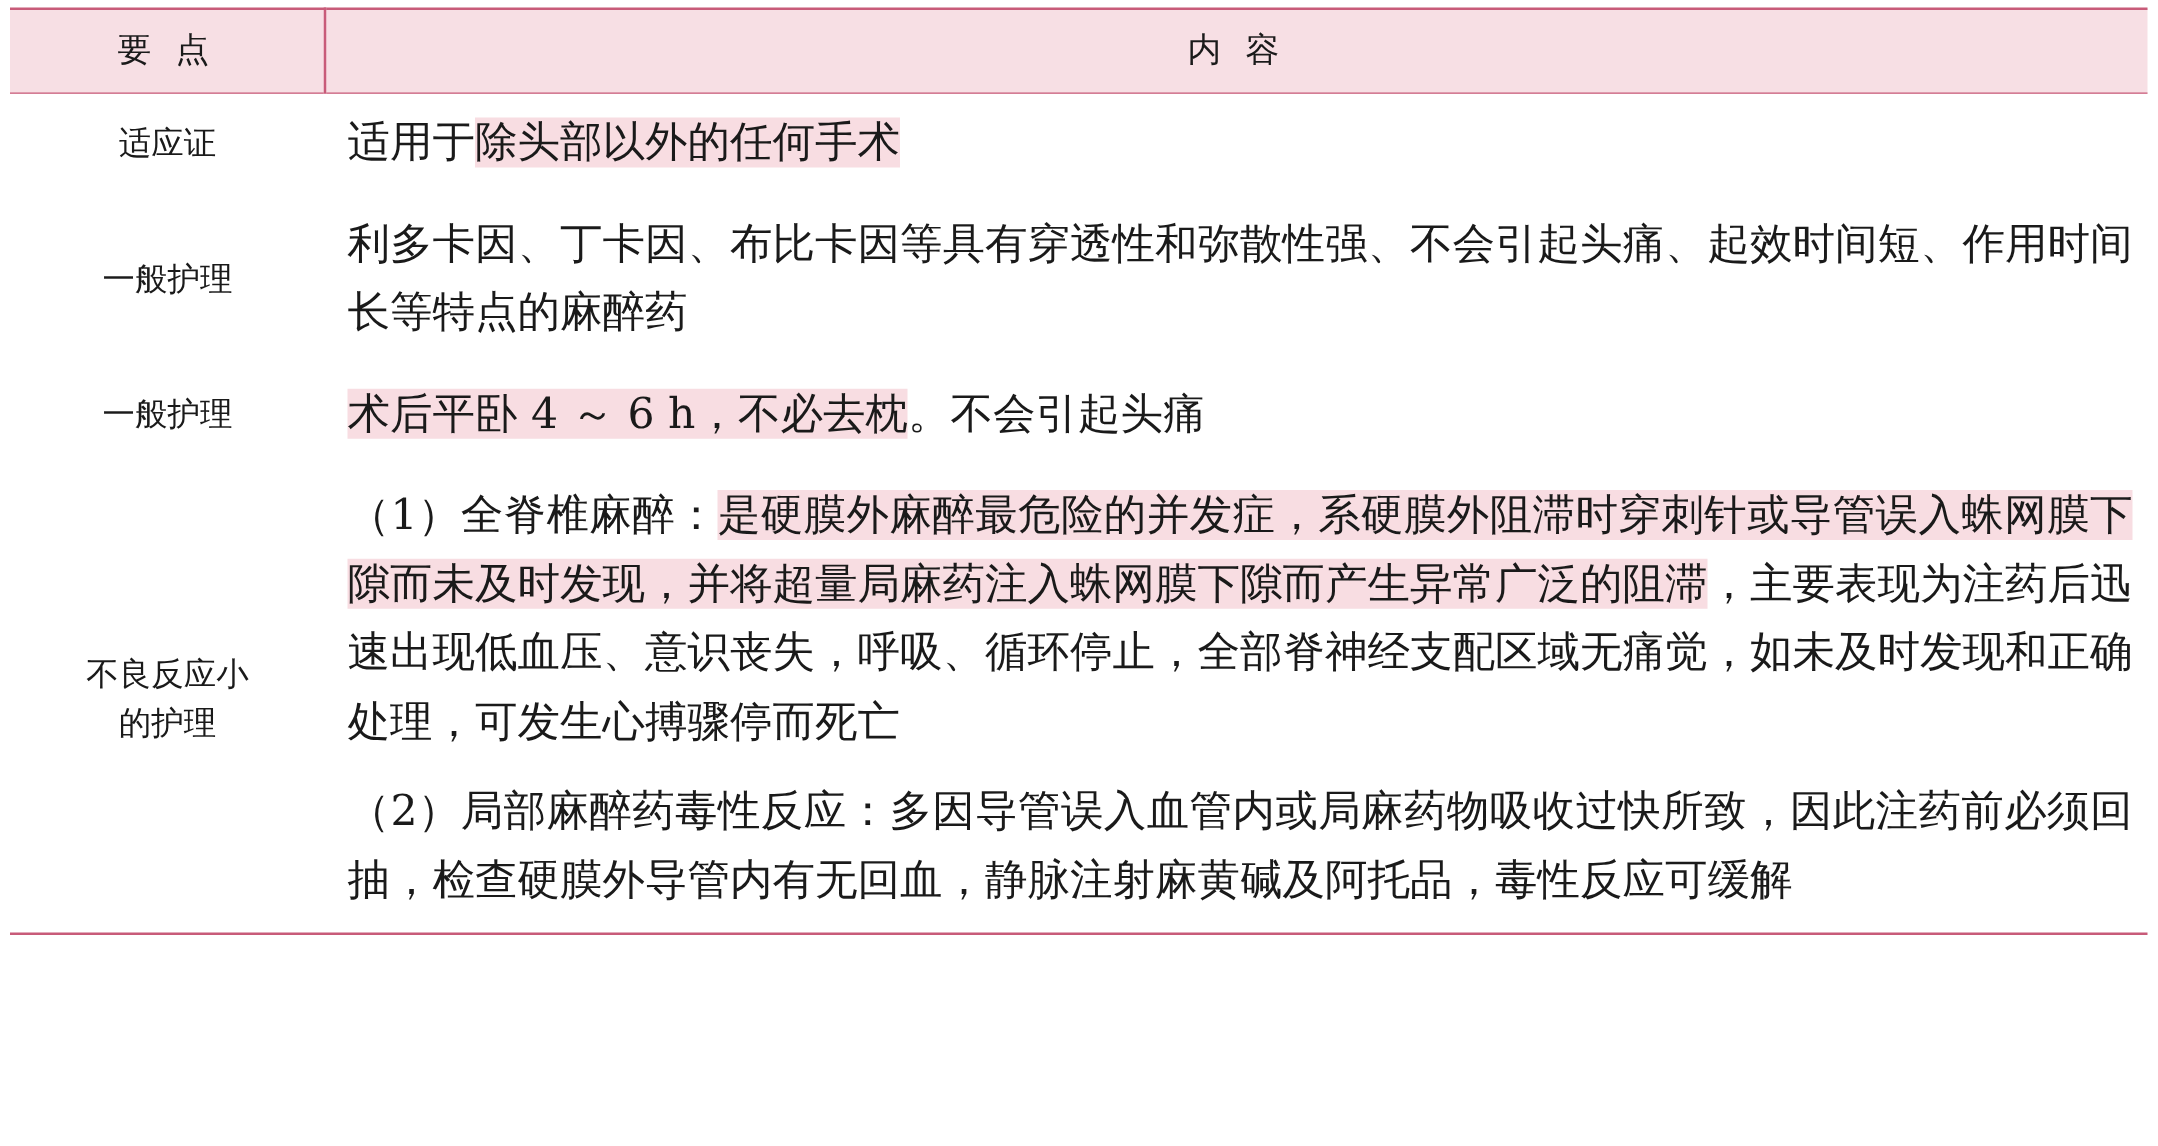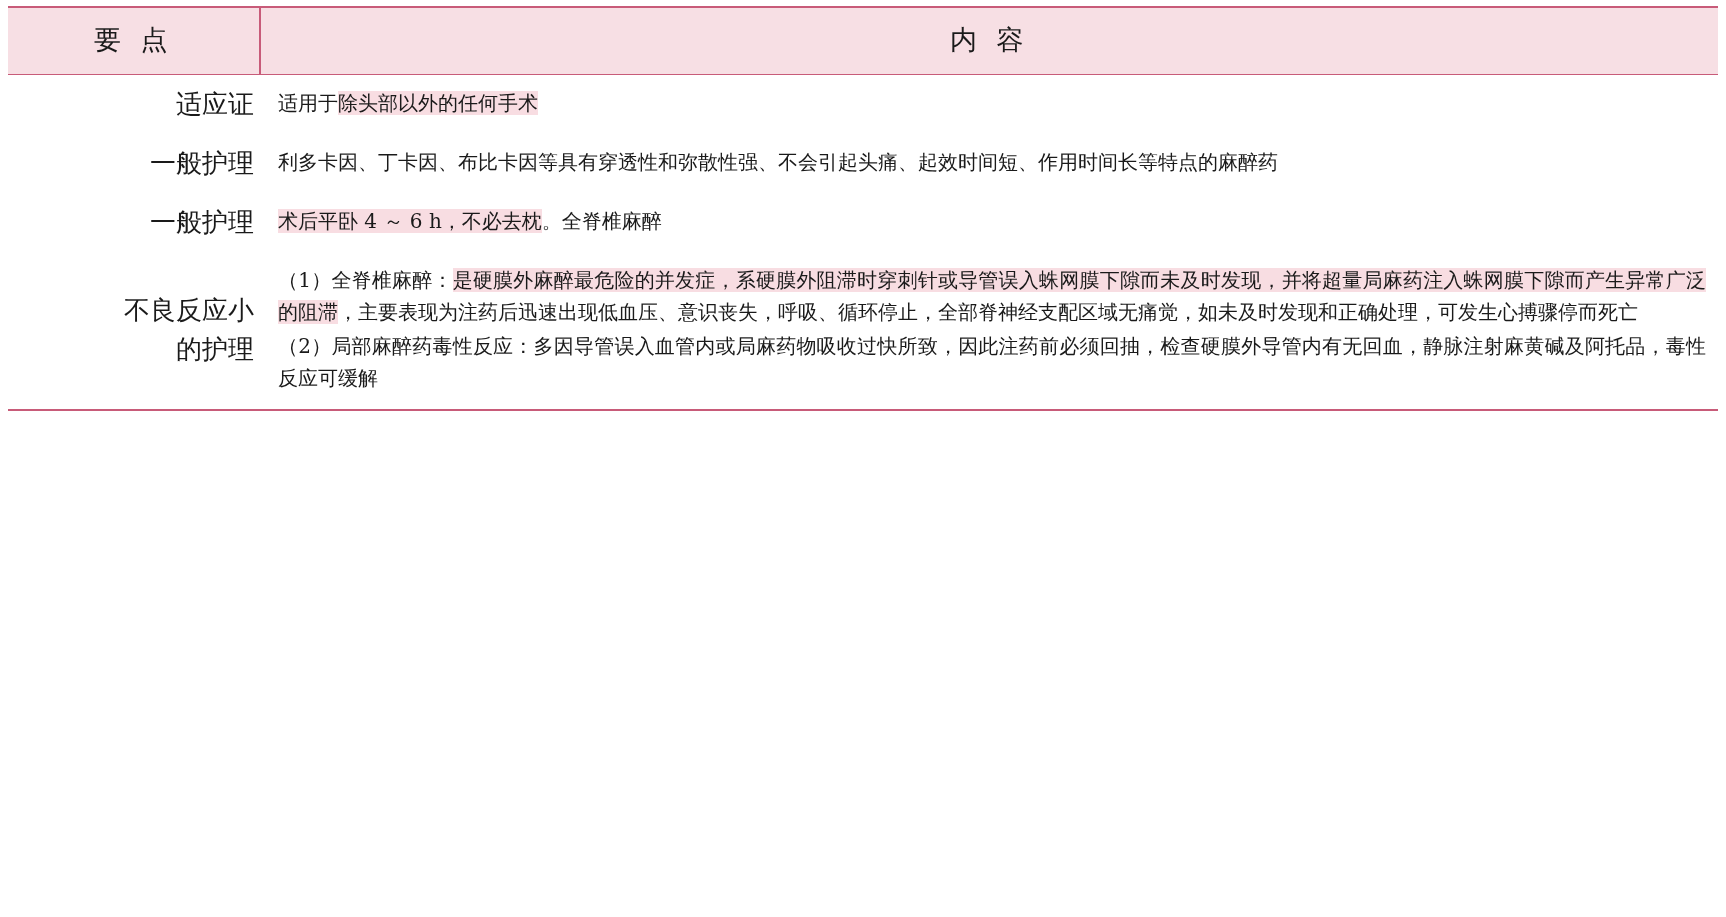--- a/index.html
+++ b/index.html
@@ -48,41 +48,41 @@
   }
   tbody tr td {
     border-bottom: 1.5px solid #d4869b;
   }
   tbody tr:last-child td {
     border-bottom: 2px solid #c85b79;
   }
   td.col-key {
     width: 252px;
     border-right: 2px solid #c85b79;
-    text-align: right;
+    text-align: center;
     font-size: 26px;
     line-height: 1.5;
     padding: 10px 6px;
     white-space: pre-line;
   }
   td.col-val {
     padding: 12px 12px 14px 18px;
-    font-size: 20px;
+    font-size: 34px;
     line-height: 1.62;
     text-align: justify;
     text-justify: inter-ideograph;
   }
   .hl {
     background: #f8dde2;
   }
   .para {
     margin: 0;
   }
   .para + .para {
-    margin-top: 1px;
+    margin-top: 16px;
   }
 </style>
 </head>
 <body>
 
 <div class="page">
   <table class="kv">
     <colgroup>
       <col style="width:252px">
       <col>
@@ -102,21 +102,21 @@
       </tr>
       <tr>
         <td class="col-key">一般护理</td>
         <td class="col-val">
           <p class="para"><span>利多卡因、丁卡因、布比卡因等具有穿透性和弥散性强、不会引起头痛、起效时间短、作用时间长等特点的麻醉药</span></p>
         </td>
       </tr>
       <tr>
         <td class="col-key">一般护理</td>
         <td class="col-val">
-          <p class="para"><span class="hl">术后平卧 4 ～ 6 h，不必去枕</span><span>。全脊椎麻醉</span></p>
+          <p class="para"><span class="hl">术后平卧 4 ～ 6 h，不必去枕</span><span>。不会引起头痛</span></p>
         </td>
       </tr>
       <tr>
         <td class="col-key">不良反应小
 的护理</td>
         <td class="col-val">
           <p class="para"><span>（1）全脊椎麻醉：</span><span class="hl">是硬膜外麻醉最危险的并发症，系硬膜外阻滞时穿刺针或导管误入蛛网膜下隙而未及时发现，并将超量局麻药注入蛛网膜下隙而产生异常广泛的阻滞</span><span>，主要表现为注药后迅速出现低血压、意识丧失，呼吸、循环停止，全部脊神经支配区域无痛觉，如未及时发现和正确处理，可发生心搏骤停而死亡</span></p>
           <p class="para"><span>（2）局部麻醉药毒性反应：多因导管误入血管内或局麻药物吸收过快所致，因此注药前必须回抽，检查硬膜外导管内有无回血，静脉注射麻黄碱及阿托品，毒性反应可缓解</span></p>
         </td>
       </tr>

